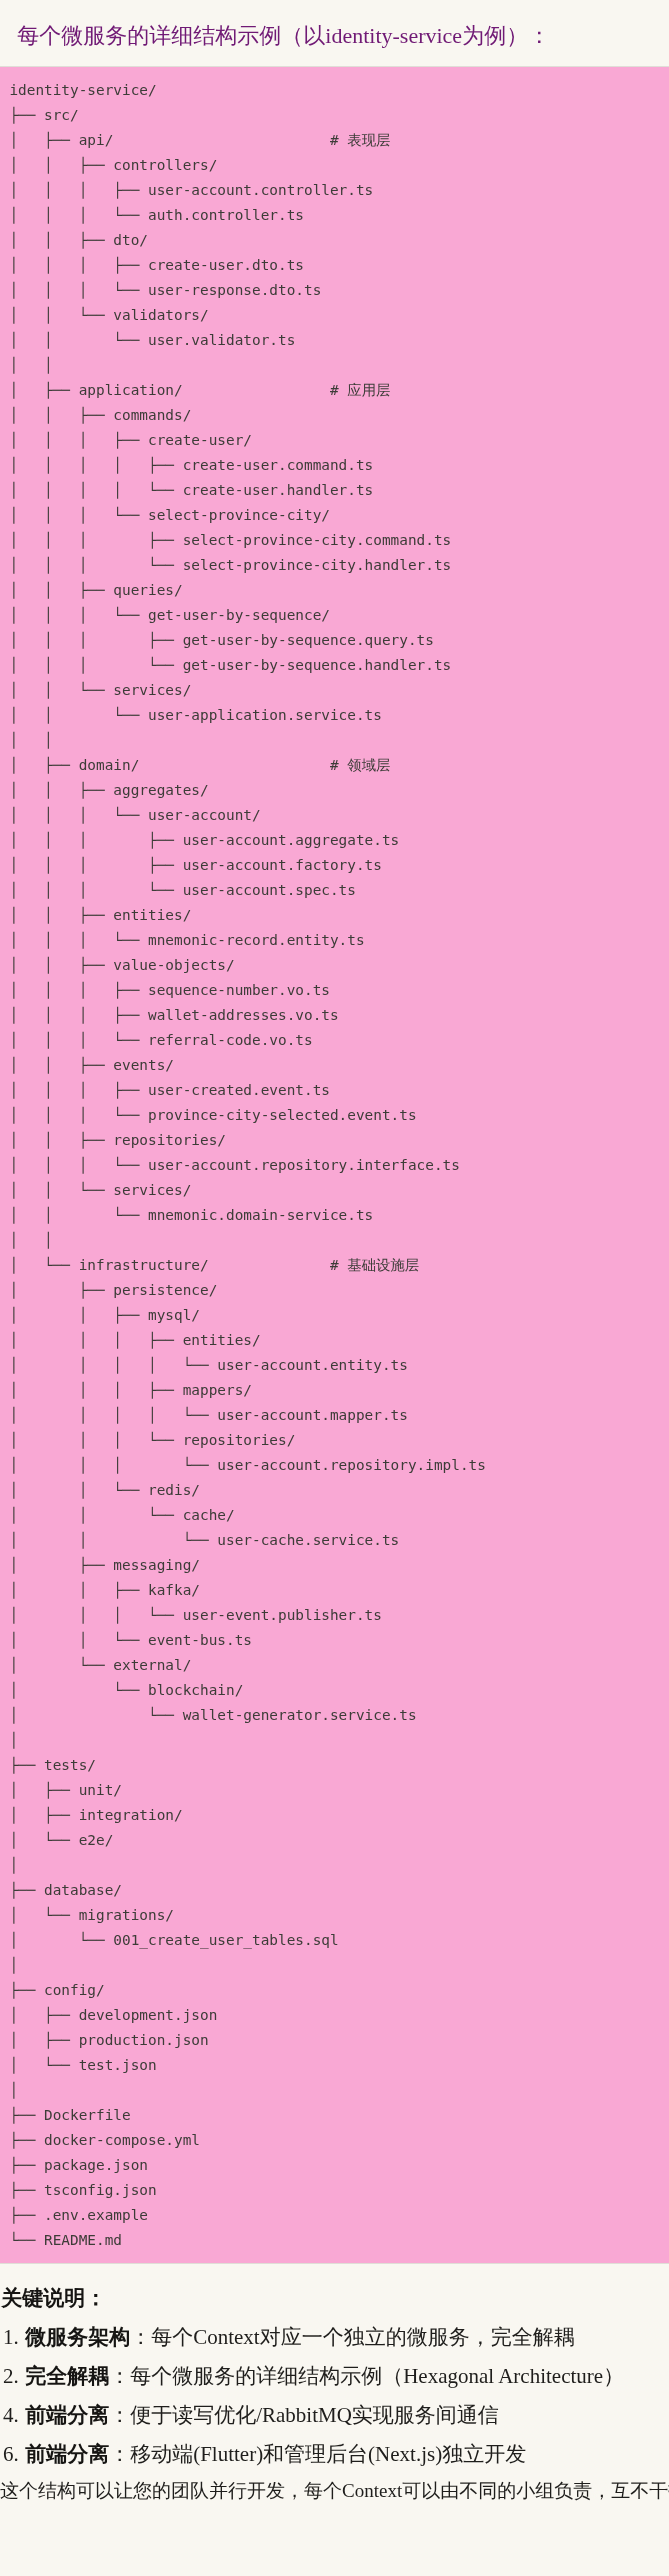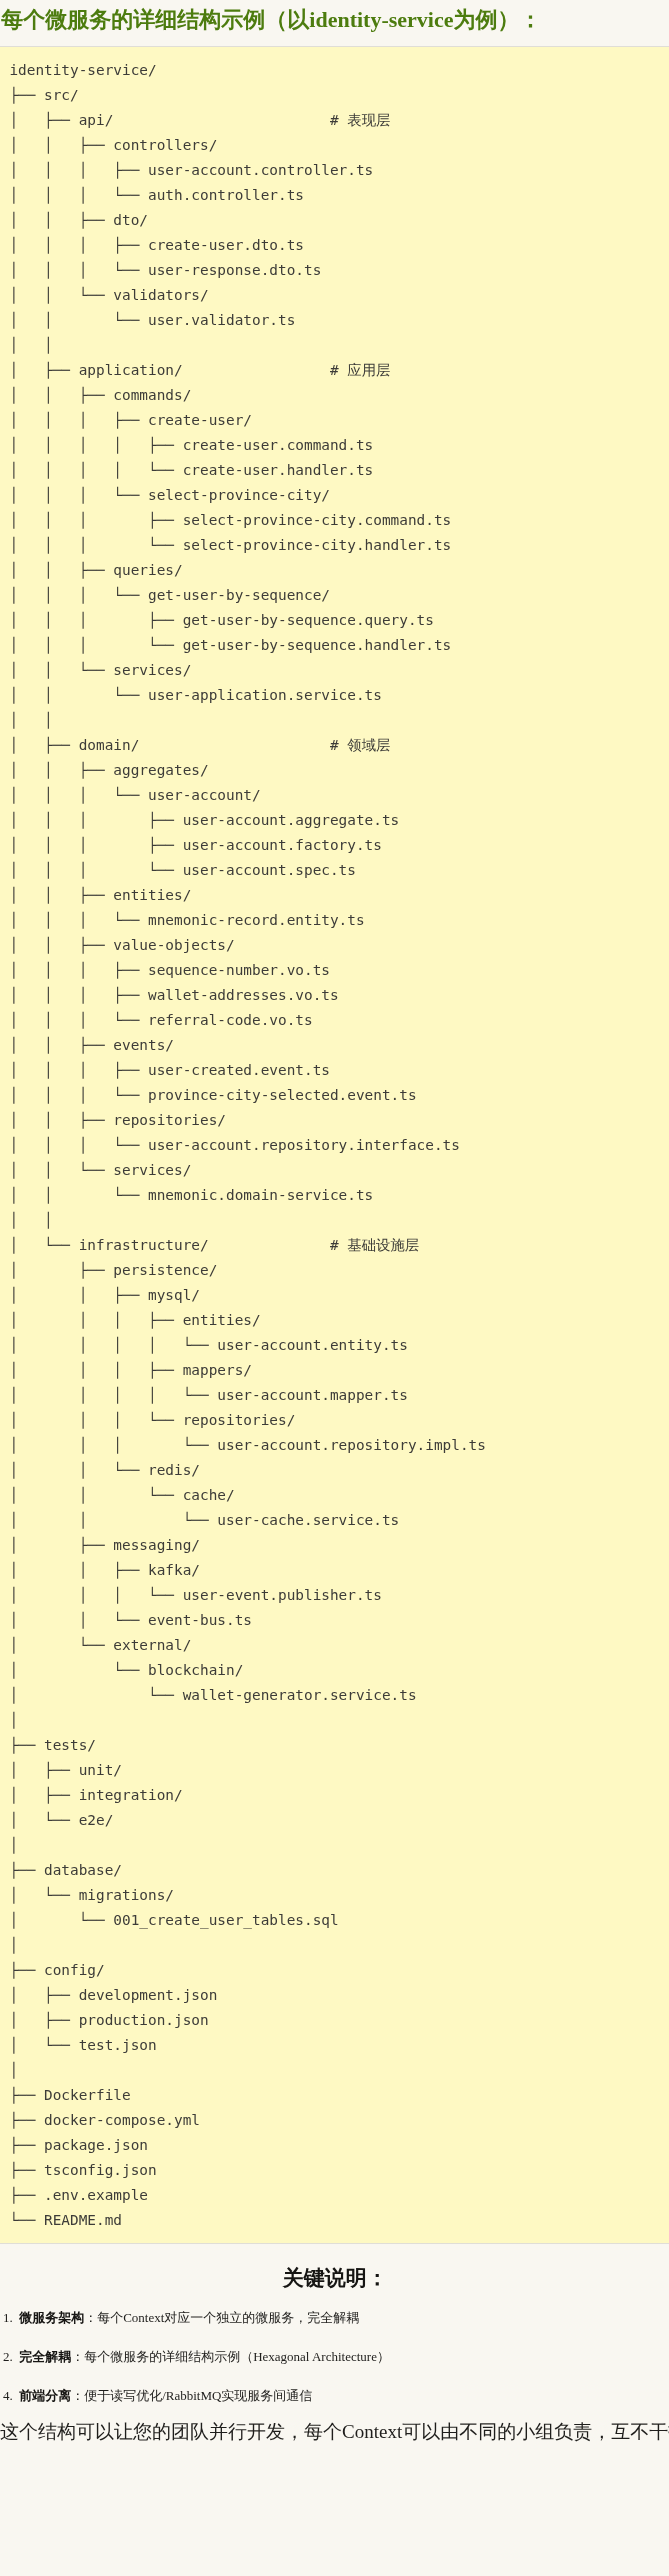--- a/index.html
+++ b/index.html
@@ -8,58 +8,57 @@
     height: 2576px;
     background: #F9F7F1;
     color: #1F1E1C;
     font-family: "Liberation Serif", serif;
     overflow: hidden;
     box-sizing: border-box;
   }
   .page { width: 669px; }
 
   .title {
-    margin: 0;
+    margin: 16px;
     padding: 5px 1.3px 0 1.3px;
     font-size: 22px;
     line-height: 29px;
-    font-weight: 700;
-    color: #4d7c0f;
+    font-weight: 400;
+    color: #701a75;
     white-space: nowrap;
   }
 
   .codeblock {
     margin-top: 12px;
-    background: #fef9c3;
+    background: #f9a8d4;
     border-top: 0.6px solid #E0DED7;
     border-bottom: 0.6px solid #E0DED7;
   }
   .codeblock pre {
     margin: 0;
     padding: 10.6px 5px 10px 9.4px;
     font-family: "DejaVu Sans Mono", monospace;
     font-size: 14.4px;
     line-height: 25px;
     color: #3D3C38;
     white-space: pre;
   }
 
   .notes-heading {
     margin: 20px 0 0 1.3px;
     font-size: 21px;
     line-height: 29px;
     font-weight: 700;
     color: #161513;
     white-space: nowrap;
-    text-align: center;
   }
 
   .notes-list { margin: 5.6px 0 0 0; }
   .note-item {
-    font-size: 13px;
+    font-size: 21px;
     line-height: 39px;
     white-space: nowrap;
     padding-left: 3.1px;
     color: #1F1E1C;
   }
   .note-item .num { margin-right: 6.3px; }
   .note-item strong { font-weight: 700; color: #161513; }
 
   .footer {
     margin: 2.5px 0 0 0;
@@ -171,18 +170,21 @@
   <div class="notes-list">
     <div class="note-item">
       <span class="num">1.</span><strong>微服务架构</strong><span>：</span><span>每个Context对应一个独立的微服务，完全解耦</span>
     </div>
     <div class="note-item">
       <span class="num">2.</span><strong>完全解耦</strong><span>：</span><span>每个微服务的详细结构示例（Hexagonal Architecture）</span>
     </div>
     <div class="note-item">
       <span class="num">4.</span><strong>前端分离</strong><span>：</span><span>便于读写优化/RabbitMQ实现服务间通信</span>
     </div>
+    <div class="note-item">
+      <span class="num">6.</span><strong>前端分离</strong><span>：</span><span>移动端(Flutter)和管理后台(Next.js)独立开发</span>
+    </div>
   </div>
 
   <p class="footer">这个结构可以让您的团队并行开发，每个Context可以由不同的小组负责，互不干扰。</p>
 
 </div>
 
 
 </body></html>

